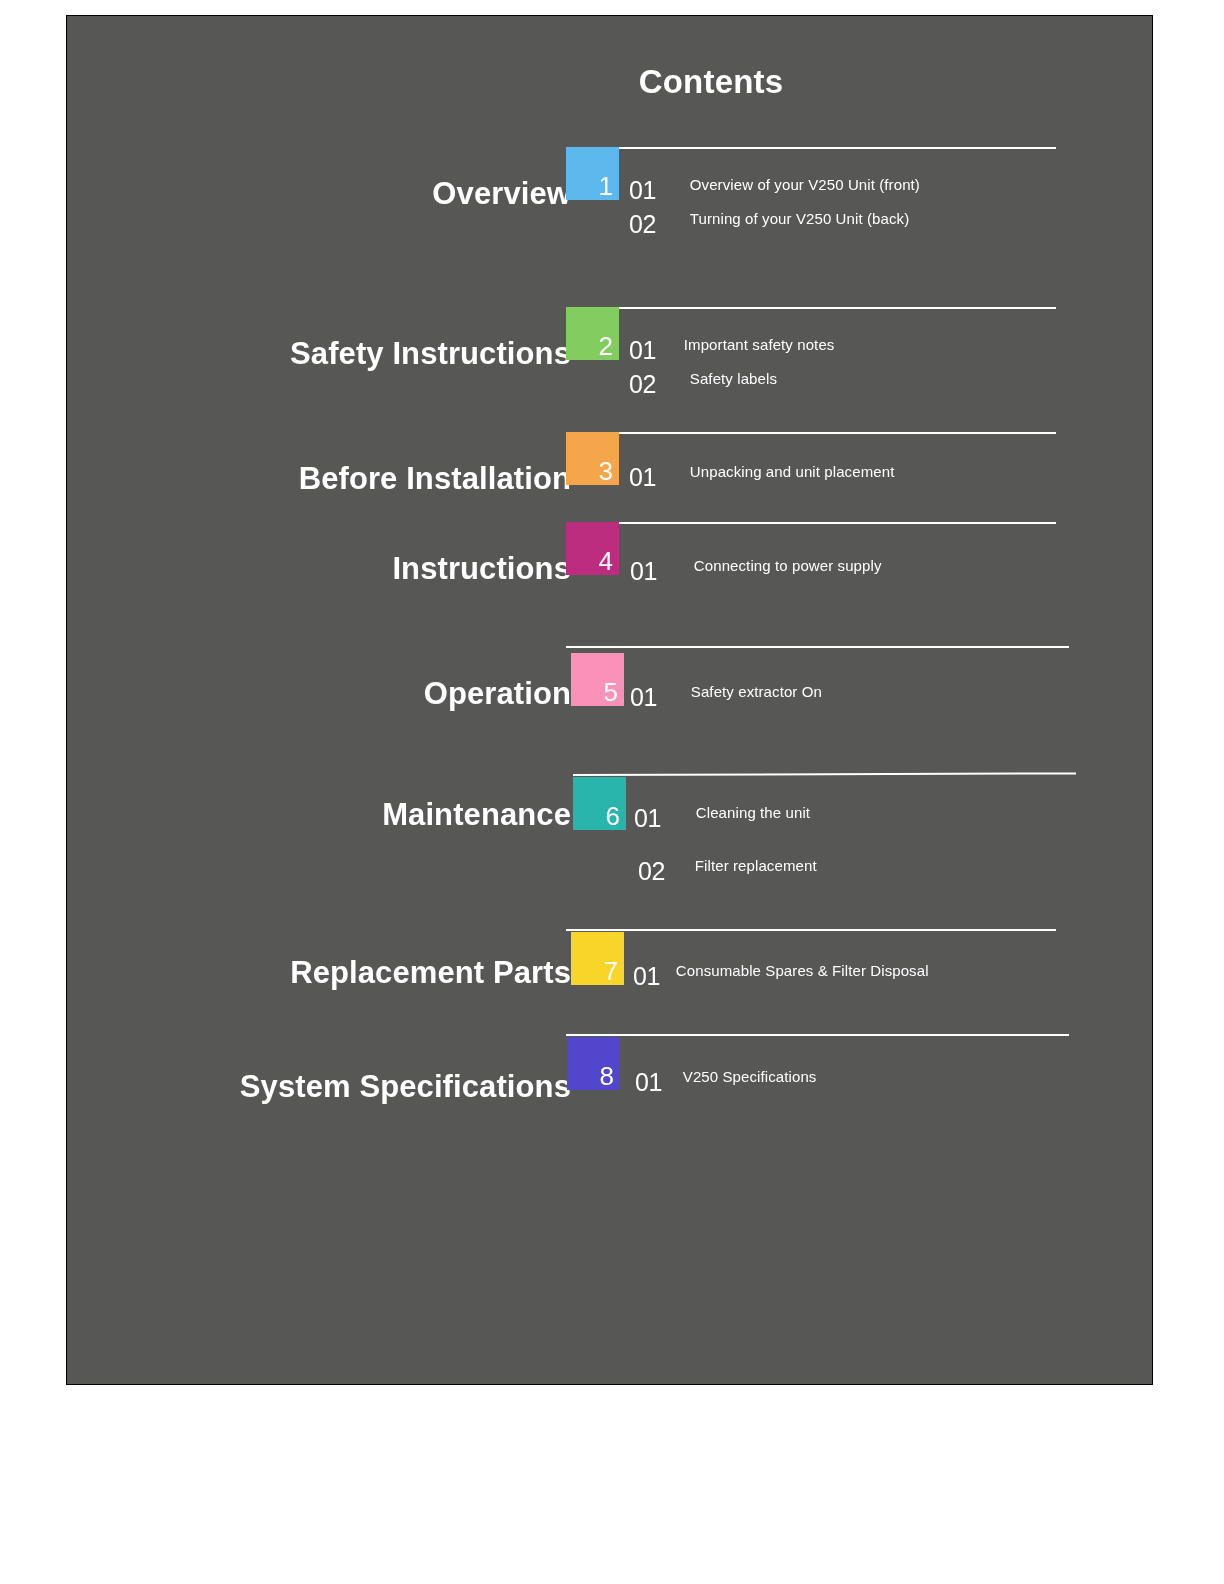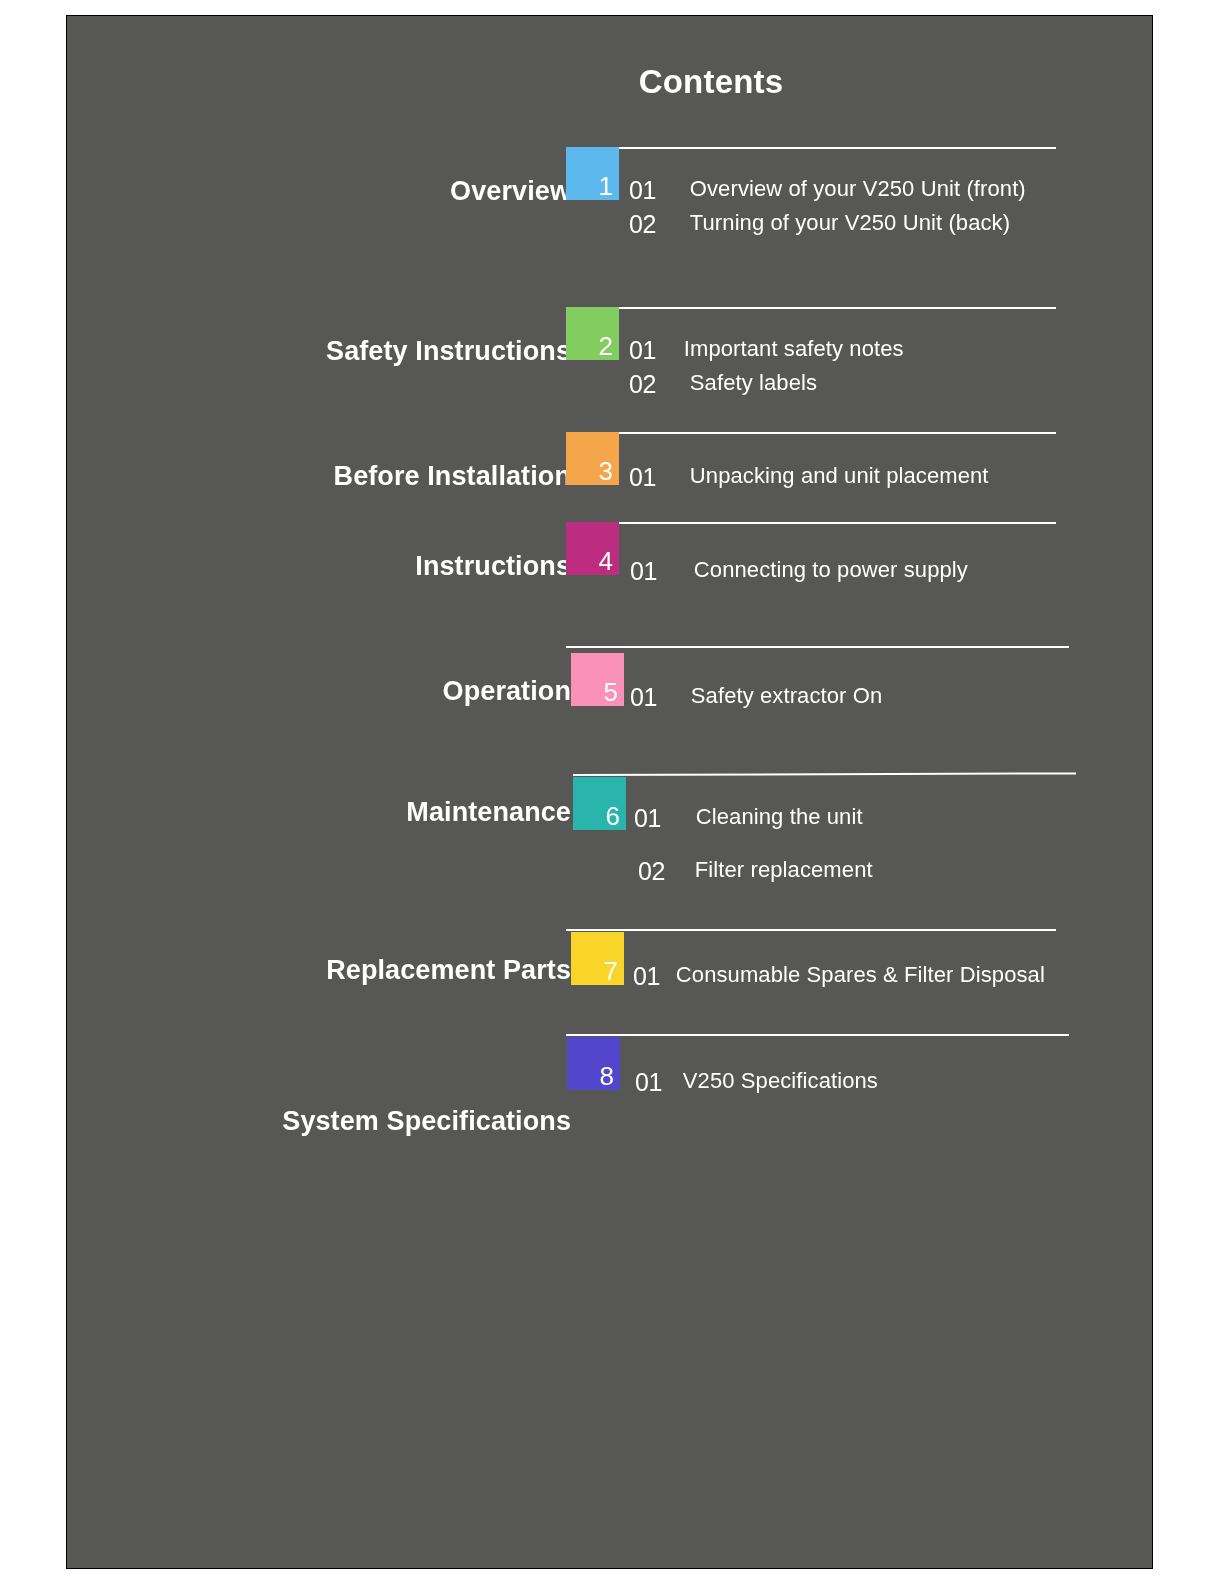--- a/index.html
+++ b/index.html
@@ -12,21 +12,21 @@
     height: 1584px;
     font-family: "Liberation Sans", sans-serif;
     -webkit-font-smoothing: antialiased;
   }
 
   #page {
     position: absolute;
     left: 66px;
     top: 15px;
     width: 1087px;
-    height: 1554px;
+    height: 1370px;
     background: #575756;
     border: 1.5px solid #000000;
     box-sizing: border-box;
     overflow: hidden;
   }
 
   
   #doc-title {
     position: absolute;
     left: 0;
@@ -60,21 +60,21 @@
     top: 0;
   }
   .rule.wide    { width: 503px; }
   .rule.skewed  { left: 506px; width: 503px; transform: rotate(-0.18deg); transform-origin: left center; }
 
   .sec-title {
     position: absolute;
     right: 583px;        
     white-space: nowrap;
     color: #ffffff;
-    font-size: 27px;
+    font-size: 31px;
     font-weight: bold;
     font-family: "Liberation Sans", sans-serif;
     letter-spacing: 0.1px;
   }
 
   .swatch {
     position: absolute;
     width: 53px;
     height: 53px;
     box-sizing: border-box;
@@ -98,21 +98,21 @@
   }
   .entry .idx {
     color: #ffffff;
     font-size: 25px;
     font-weight: 400;
     font-family: "Liberation Sans", sans-serif;
     letter-spacing: -0.5px;
   }
   .entry .txt {
     color: #ffffff;
-    font-size: 22px;
+    font-size: 15px;
     font-weight: 400;
     font-family: "Liberation Sans", sans-serif;
     letter-spacing: 0.1px;
   }
 </style>
 </head>
 <body>
 
 <div id="page">
 
@@ -209,21 +209,21 @@
       <span class="num">7</span>
     </div>
     <div class="entry" style="left:566px; top:946px;">
       <span class="idx">01</span>
       <span class="txt" style="margin-left:16px;">Consumable Spares &amp; Filter Disposal</span>
     </div>
   </div>
 
   <div class="section">
     <div class="rule wide" style="top:1018px;"></div>
-    <div class="sec-title" style="top:1090px;">System Specifications</div>
+    <div class="sec-title" style="top:1053px;">System Specifications</div>
     <div class="swatch" style="left:500px; top:1021px; background:#5246cc;">
       <span class="num">8</span>
     </div>
     <div class="entry" style="left:568px; top:1052px;">
       <span class="idx">01</span>
       <span class="txt" style="margin-left:21px;">V250 Specifications</span>
     </div>
   </div>
 
 </div>

